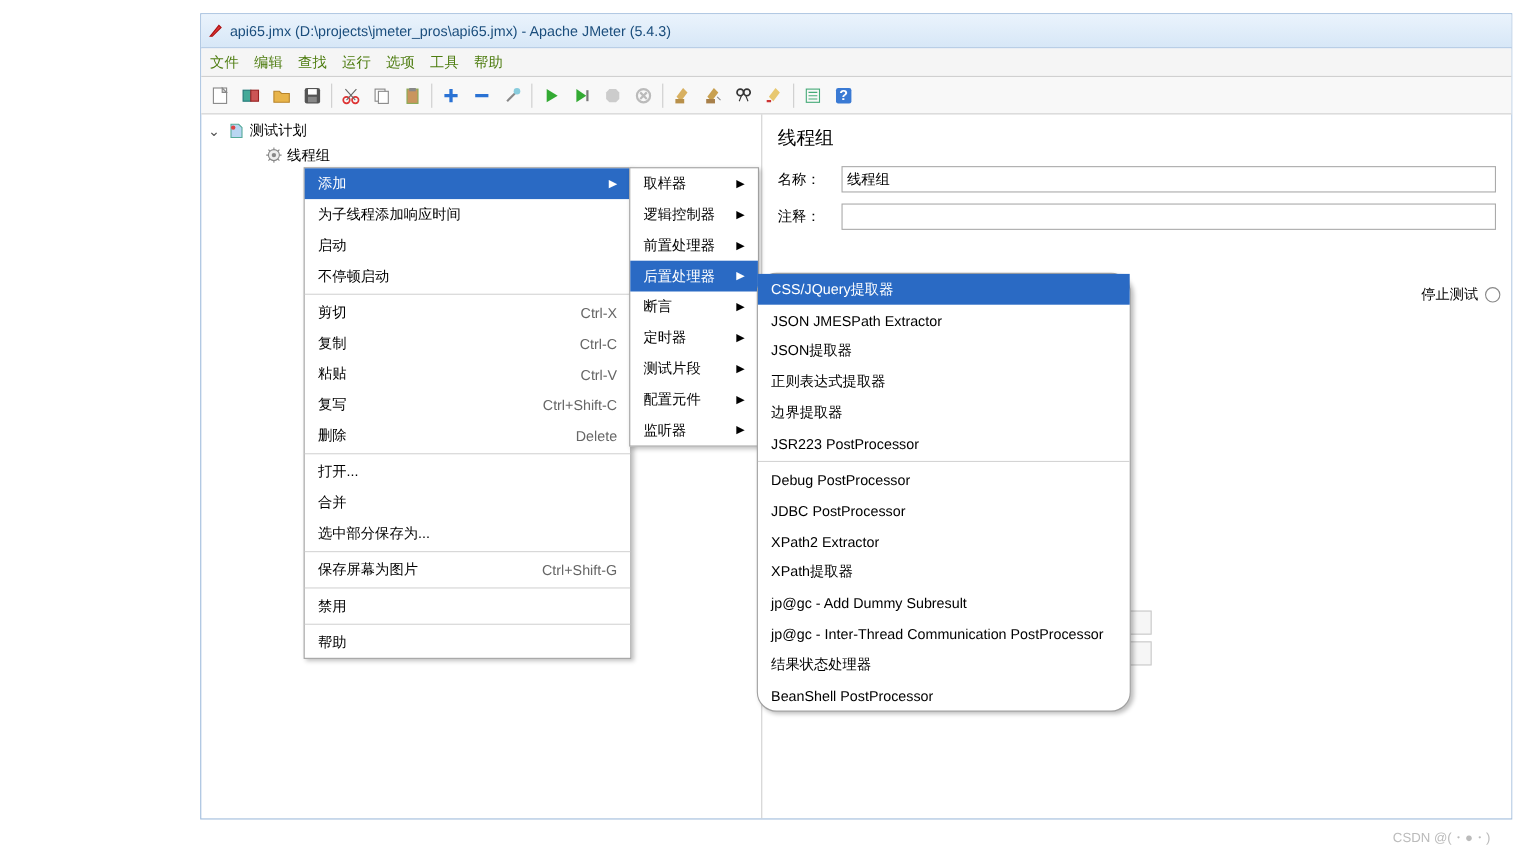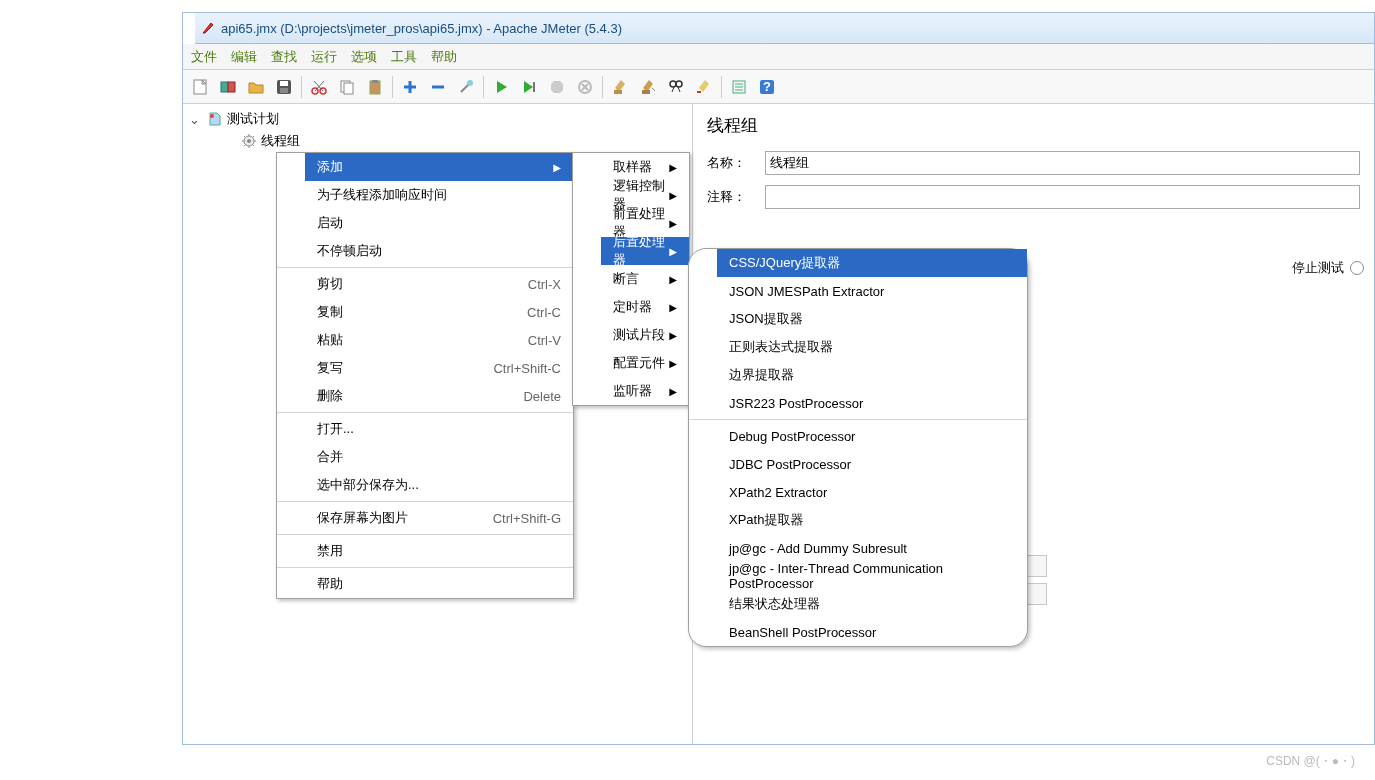--- a/index.html
+++ b/index.html
@@ -1,18 +1,18 @@
 <!DOCTYPE html>
 <html><head>
   <meta charset="utf-8">
   <style>
     * { margin: 0; padding: 0; box-sizing: border-box; font-family: "Microsoft YaHei", sans-serif; font-size: 13px; }
     body { background: #fff; width: 1375px; height: 780px; position: relative; }
     .window { position: absolute; left: 182px; top: 12px; width: 1193px; border: 1px solid #a0bcdc; }
-    .titlebar { height: 26px; background: linear-gradient(#eaf3fc,#d7e7f7); display: flex; align-items: center; padding: 15px 6px; color: #1a4d7c; font-size: 13px; border-bottom: 1px solid #a0bcdc; margin-left: 12px; }
+    .titlebar { height: 26px; background: linear-gradient(#eaf3fc,#d7e7f7); display: flex; align-items: center; padding: 15px 6px; color: #1a4d7c; font-size: 13px; border-bottom: 1px solid #a0bcdc; }
     .titlebar .feather { margin-right: 6px; }
     .menubar { height: 26px; display: flex; align-items: center; padding: 0 8px; gap: 14px; border-bottom: 1px solid #d0d0d0; background: #f5f5f5; }
     .menubar span { color: #4d7c0f; cursor: pointer; }
     .toolbar { height: 34px; display: flex; align-items: center; padding: 0 4px; gap: 2px; border-bottom: 1px solid #d0d0d0; background: #f8f8f8; }
     .tbtn { width: 26px; height: 26px; display: flex; align-items: center; justify-content: center; border-radius: 3px; }
     .sep { width:1px; height:22px; background:#ccc; margin:0 2px; }
     .content { display: flex; height: 640px; }
     .tree { width: 510px; border-right: 1px solid #d0d0d0; padding: 4px 6px; position: relative; }
     .tree-row { display: flex; align-items: center; height: 22px; gap: 4px; }
     .tree-row.i2 { padding-left: 52px; }
@@ -22,21 +22,21 @@
     .field-row { display: flex; align-items: center; margin-bottom: 10px; gap: 8px; }
     .field-row label { min-width: 50px; }
     .field-row input { flex: 1; border: 1px solid #aaa; height: 24px; padding: 0 4px; }
     .stop-row { position: absolute; right: 10px; top: 155px; display: flex; align-items: center; gap: 6px; }
     .radio { width:14px; height:14px; border:1px solid #888; border-radius:50%; display:inline-block; }
     .dur-row { display:flex; align-items:center; gap:10px; margin-top:6px; }
     .dur-row label { color:#888; min-width:130px; }
     .dur-row .box { width:200px; height:22px; border:1px solid #c8c8c8; background:#f6f6f6; }
     
     .context-menu { position: absolute; background: #fff; border: 1px solid #a0a0a0; box-shadow: 2px 2px 4px rgba(0,0,0,0.25); }
-    .context-menu .item { height: 28px; display:flex; align-items:center; padding: 0 12px; justify-content: space-between; cursor:pointer;margin-left:28px; }
+    .context-menu .item { height: 28px; display:flex; align-items:center; padding: 0 12px; justify-content: space-between; cursor:pointer; }
     .context-menu .item.highlighted { background:#2a6ac4; color:#fff; }
     .context-menu .item.disabled { color:#999; }
     .context-menu .separator { height:1px; background:#d4d4d4; margin:2px 0; }
     .context-menu .arrow { font-size:10px; }
     .context-menu .shortcut { color:#666; margin-left:auto; }
     
     .menu1 { left: 276px; top: 152px; width: 298px; }
     .menu2 { left: 572px; top: 152px; width: 118px; }
     .menu3 { left: 688px; top: 248px; width: 340px; border-radius: 18px; }
     .watermark { position:absolute; right:20px; bottom:10px; color:#bbb; font-size:12px; }

